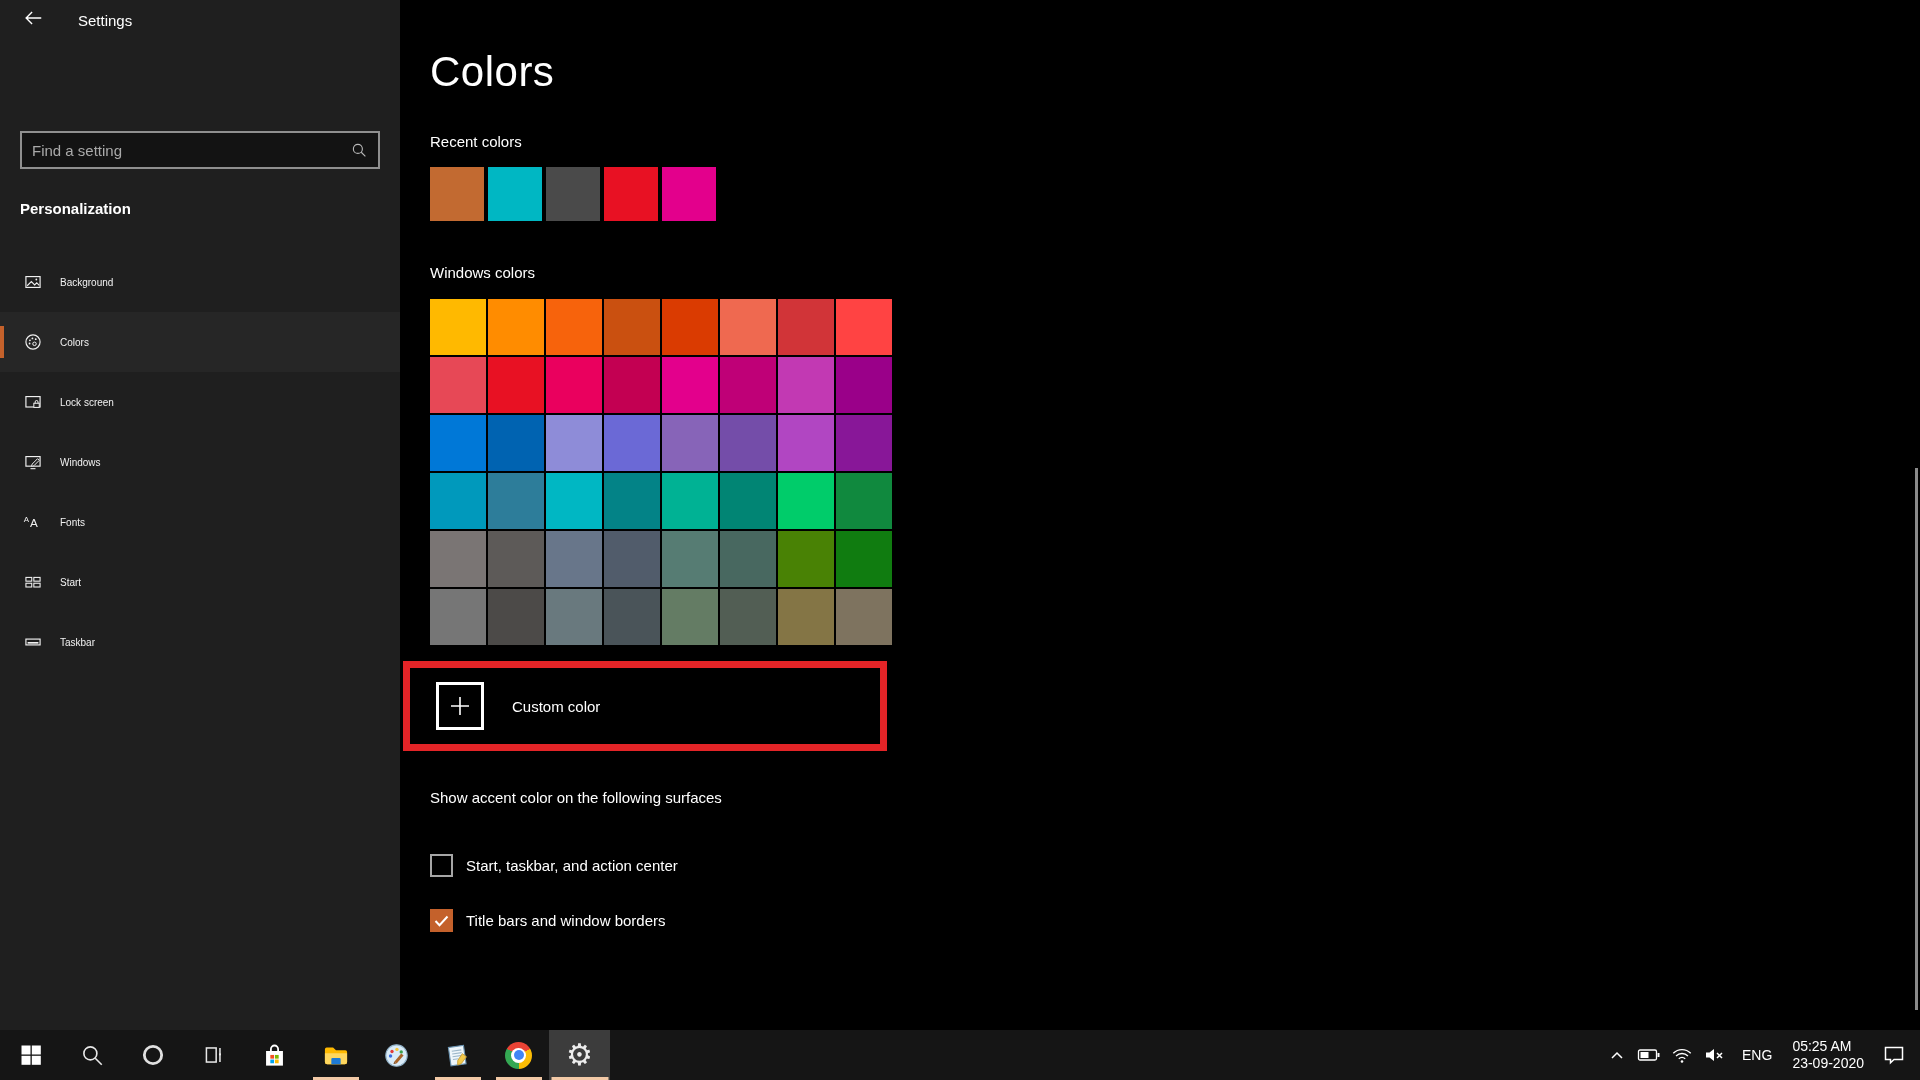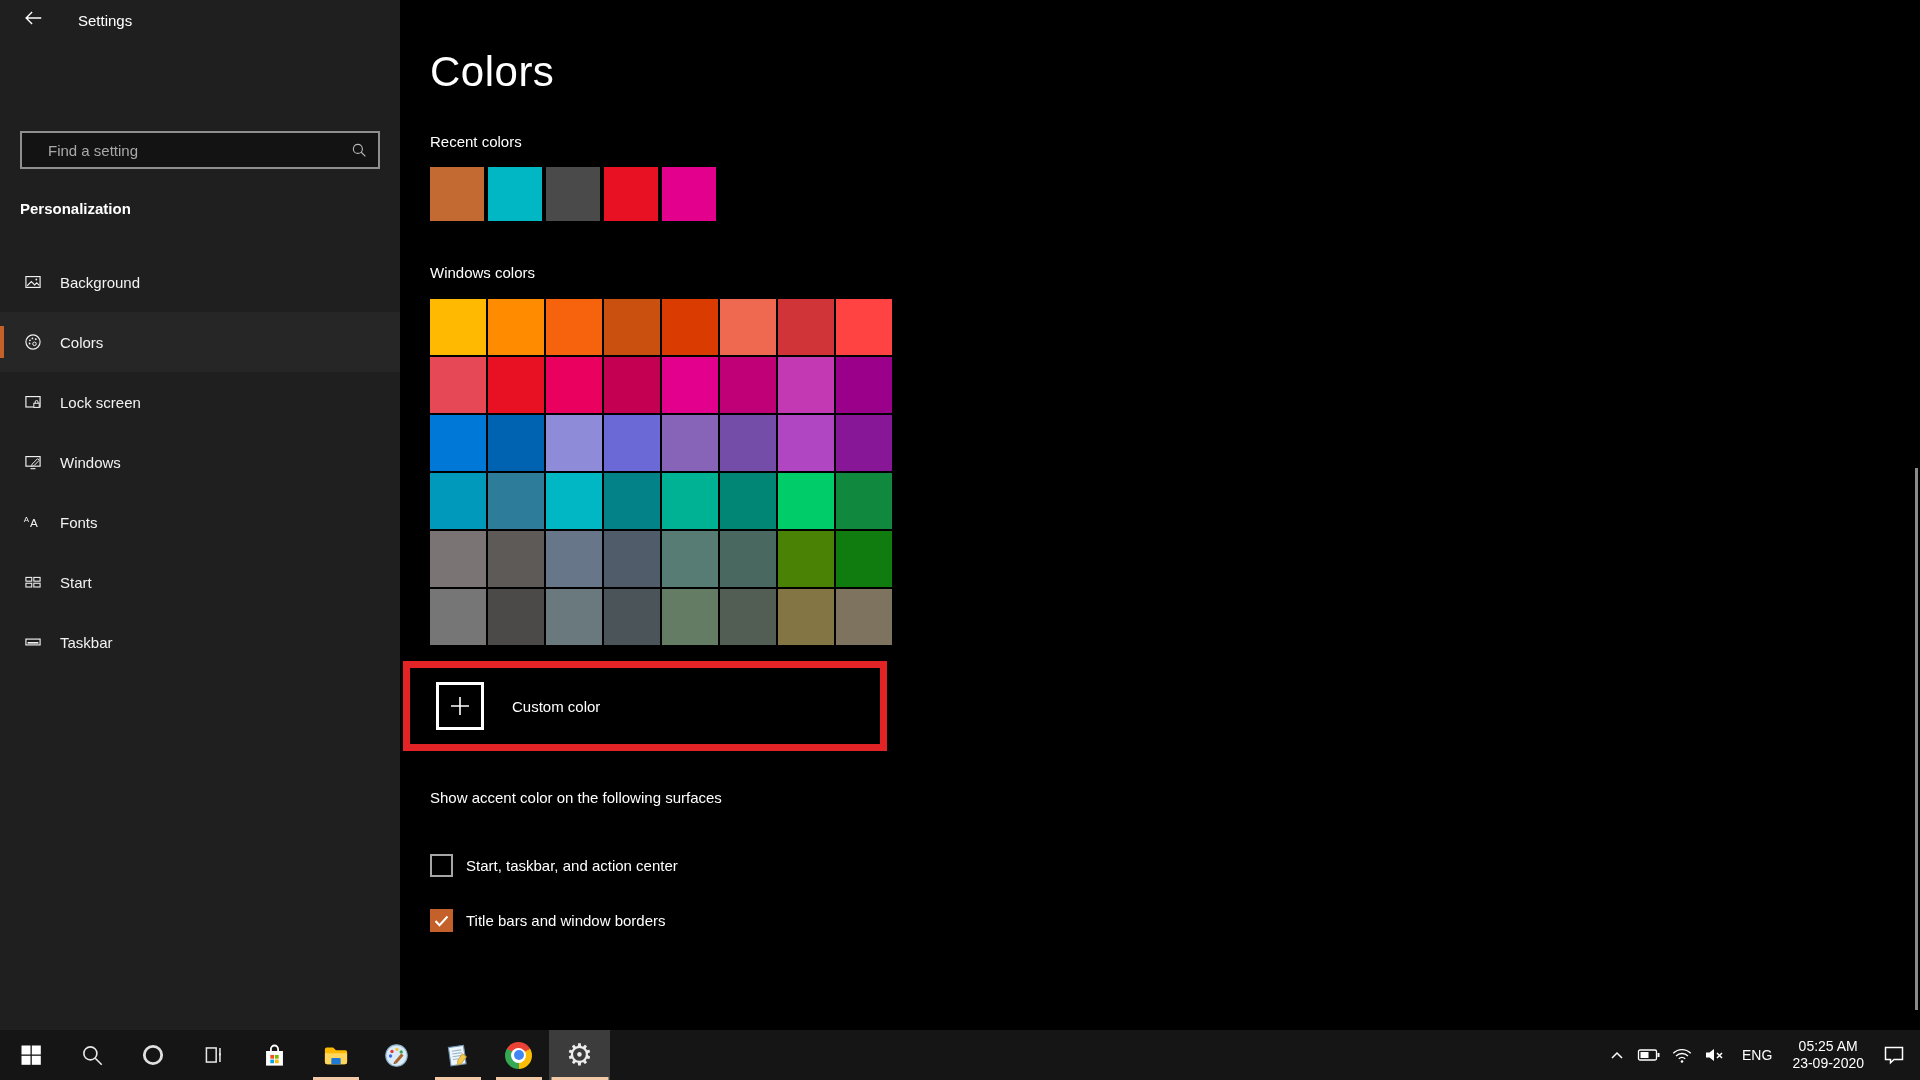--- a/index.html
+++ b/index.html
@@ -9,33 +9,33 @@
   
   .window{position:absolute;left:0;top:0;width:1920px;height:1030px;background:#eab308;}
 
   
   .sidebar{position:absolute;left:0;top:0;width:400px;height:1030px;background:var(--sidebar-bg,#1f1f1f);}
   .back-btn{position:absolute;left:16px;top:6px;width:34px;height:28px;display:flex;align-items:center;justify-content:center;cursor:pointer;}
   .win-title{position:absolute;left:78px;top:12px;font-size:15px;color:#fff;}
   .home-row{position:absolute;left:0;top:76px;width:400px;height:38px;display:flex;align-items:center;padding-left:22px;box-sizing:border-box;}
   .home-row .lbl{margin-left:16px;font-size:15px;}
   .searchbox{position:absolute;left:20px;top:131px;width:360px;height:38px;box-sizing:border-box;
-    border:2px solid #8f8f8f;background:#131313;display:flex;align-items:center;padding-left:16px;}
+    border:2px solid #8f8f8f;background:#131313;display:flex;align-items:center;}
   .searchbox input{flex:1;background:transparent;border:none;outline:none;color:#c8c8c8;
     font-size:15px;padding:0 8px 0 10px;font-family:"Liberation Sans",sans-serif;}
   .searchbox input::placeholder{color:#a9a9a9;}
   .searchbox .mag{margin-right:10px;display:flex;}
   .section-heading{position:absolute;left:20px;top:200px;font-size:15px;font-weight:bold;color:#fff;}
   .nav{position:absolute;left:0;top:252px;width:400px;}
   .nav-item{position:relative;height:60px;display:flex;align-items:center;padding-left:22px;box-sizing:border-box;cursor:pointer;}
   .nav-item.selected{background:#262626;}
   .nav-item .bar{display:none;position:absolute;left:0;top:14px;width:4px;height:32px;background:var(--accent,#c4612b);}
   .nav-item.selected .bar{display:block;}
   .nav-item .ico{width:22px;height:22px;display:flex;align-items:center;justify-content:center;}
-  .nav-item .lbl{margin-left:16px;font-size:15px;color:#f2f2f2;}
+  .nav-item .lbl{margin-left:16px;font-size:10px;color:#f2f2f2;}
 
   
   .controls{position:absolute;right:0;top:0;display:flex;}
   .ctrl{width:46px;height:40px;display:flex;align-items:center;justify-content:center;cursor:pointer;}
 
   
   .main{position:absolute;left:400px;top:0;width:1520px;height:1030px;background:#000;}
   .page-title{position:absolute;left:30px;top:48px;font-size:42px;font-weight:300;letter-spacing:.5px;}
   .lbl-recent{position:absolute;left:30px;top:133px;font-size:15px;}
   .recent-row{position:absolute;left:30px;top:167px;display:flex;gap:4px;}
@@ -71,21 +71,21 @@
   .tb-btn.active .runline{width:57px;}
   .chrome-ball{width:27px;height:27px;border-radius:50%;position:relative;
     background:conic-gradient(from -60deg,#ea4335 0 120deg,#fbbc05 120deg 240deg,#34a853 240deg 360deg);}
   .chrome-ball::before{content:"";position:absolute;left:6px;top:6px;width:15px;height:15px;border-radius:50%;background:#fff;}
   .chrome-ball::after{content:"";position:absolute;left:8.5px;top:8.5px;width:10px;height:10px;border-radius:50%;background:#4285f4;}
   .gear-glyph{font-size:30px;color:#ececec;line-height:1;}
 
   .tray{position:absolute;right:6px;top:0;height:50px;display:flex;align-items:center;}
   .tray-item{display:flex;align-items:center;justify-content:center;height:50px;cursor:pointer;}
   .tray-lang{font-size:14px;color:#fff;padding:0 10px;}
-  .tray-clock{text-align:center;font-size:14px;line-height:17px;padding:0 10px;}
+  .tray-clock{text-align:left;font-size:14px;line-height:17px;padding:0 10px;}
 </style>
 </head>
 <body>
 
 <div class="screen">
 
   <div class="window">
 
     <div class="sidebar">
       <div class="back-btn">

